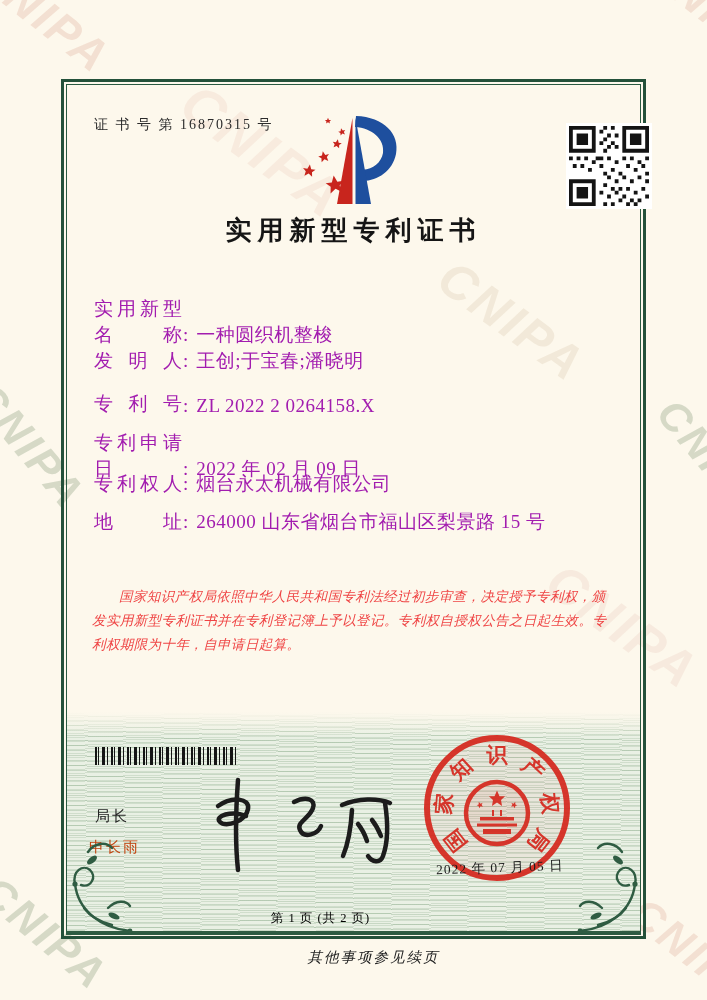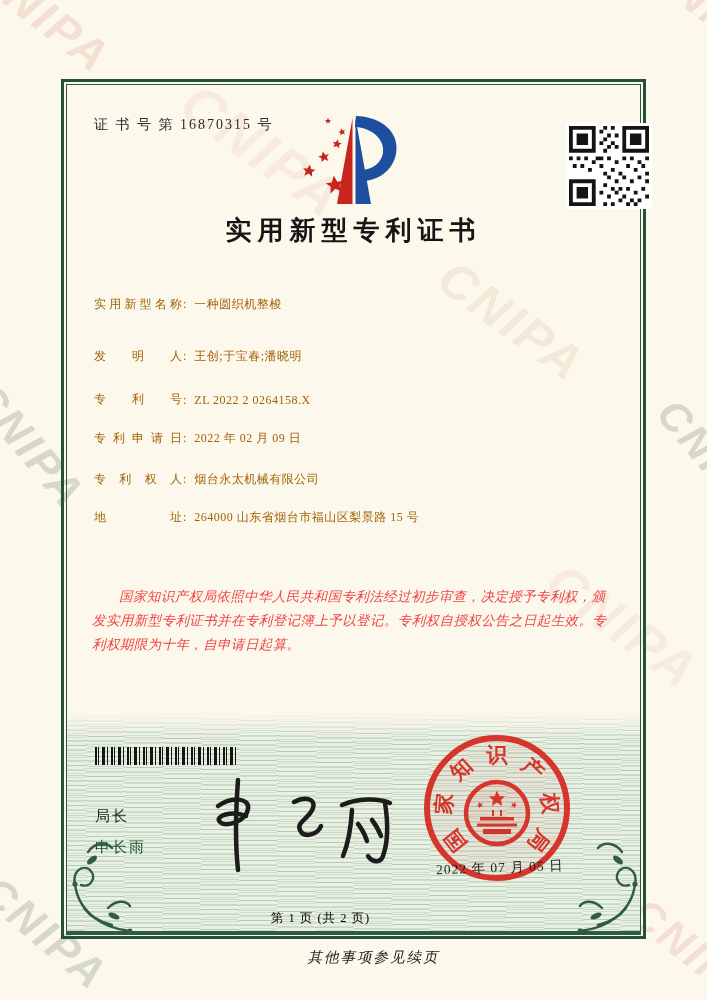--- a/index.html
+++ b/index.html
@@ -42,21 +42,21 @@
   
   .cert-no { position:absolute; left:94px; top:116px; font-size:14px; color:#2b2b2b;
              letter-spacing:2px; z-index:3; }
   .logo { position:absolute; left:286px; top:108px; z-index:3; }
   .qr { position:absolute; left:566px; top:123px; width:86px; height:86px; background:#fff;
         padding:3px; z-index:3; }
   .title { position:absolute; left:0; top:213px; width:707px; text-align:center;
            font-size:26px; font-weight:bold; letter-spacing:6px; color:#151515; z-index:3; }
 
   
-  .row { position:absolute; left:94px; width:520px; font-size:12px; color:#a16207; z-index:3; }
+  .row { position:absolute; left:94px; width:520px; font-size:19px; color:#a21caf; z-index:3; }
   .lbl { display:inline-block; width:88px; text-align:justify; text-align-last:justify;
          vertical-align:bottom; }
   .colon { display:inline-block; margin:0 8px 0 1px; }
   .val { letter-spacing:0.5px; }
   .r0 { top:296px; } .r1 { top:348px; } .r2 { top:391px; } .r3 { top:430px; }
   .r4 { top:471px; } .r5 { top:509px; } .r6 { top:551px; }
   .grant2 { position:absolute; left:278px; top:0; white-space:nowrap; }
   .grant2 .lbl { width:90px; }
 
   
@@ -67,21 +67,21 @@
 
   
   .barcode { position:absolute; left:95px; top:747px; width:142px; height:18px; z-index:3;
              background-image:repeating-linear-gradient(90deg,
                #151515 0 2px, transparent 2px 3px,
                #151515 3px 4px, transparent 4px 7px,
                #151515 7px 10px, transparent 10px 12px,
                #151515 12px 13px, transparent 13px 16px); }
   .director-title { position:absolute; left:95px; top:807px; font-size:15px; color:#222;
                     letter-spacing:2px; z-index:3; }
-  .director-name  { position:absolute; left:95px; top:838px; font-size:15px; color:#14532d;
+  .director-name  { position:absolute; left:89px; top:838px; font-size:15px; color:#c2410c;
                     letter-spacing:2px; z-index:3; }
   .signature { position:absolute; left:202px; top:772px; z-index:3; }
   .seal { position:absolute; left:412px; top:725px; z-index:4; }
 
   .page-info { position:absolute; left:0; top:910px; width:641px; text-align:center;
                font-size:12.5px; color:#000000; letter-spacing:1px; z-index:3; }
   .footer-note { position:absolute; left:0; top:948px; width:707px; text-align:center;
                  font-size:14.5px; font-style:italic; color:#222; letter-spacing:2px; z-index:3;padding-left:40px; }
 
   .corner { position:absolute; z-index:3; }

